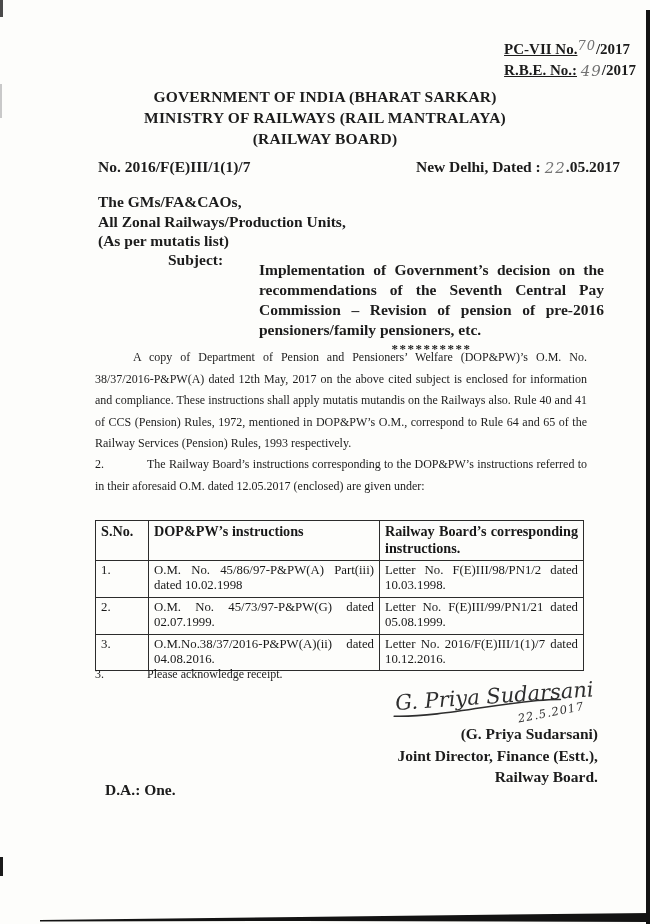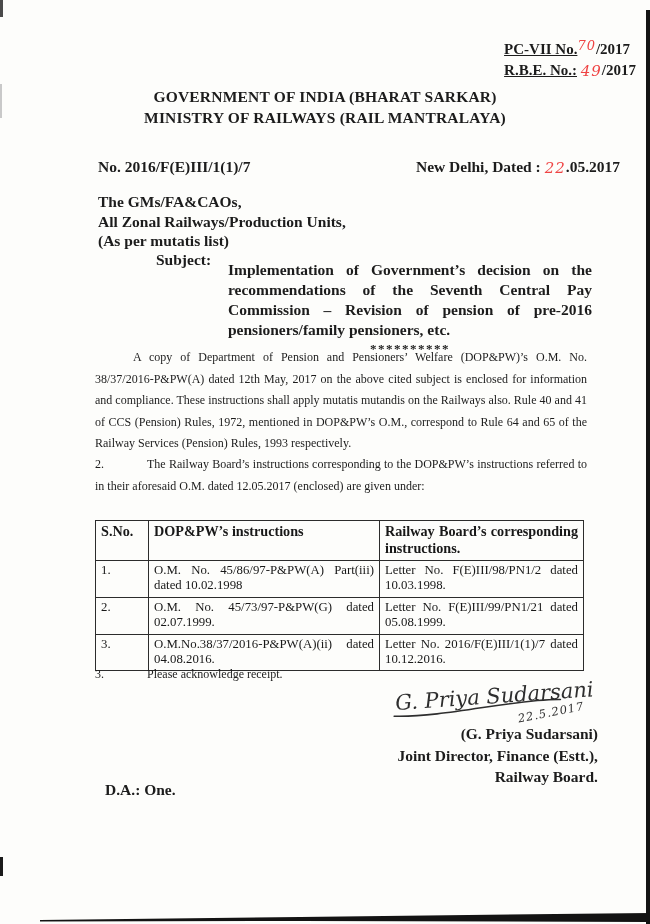--- a/index.html
+++ b/index.html
@@ -10,34 +10,34 @@
     background:#fdfdfb;
     overflow:hidden;
     font-family:"Liberation Serif", serif;
     color:#1c1c1c;
   }
   .abs { position:absolute; }
 
   
   .refs { top:39px; right:14px; text-align:left; font-weight:bold; font-size:15px; line-height:20px; }
   .refs .lbl { text-decoration:underline; }
-  .hw { font-family:"DejaVu Serif", serif; font-style:italic; font-weight:normal; color:#ef4444; }
+  .hw { font-family:"DejaVu Serif", serif; font-style:italic; font-weight:normal; color:#737373; }
   .hw-sup { font-size:13px; position:relative; top:-4px; letter-spacing:1px; }
   .hw-num { font-size:15px; position:relative; top:1px; letter-spacing:1px; }
 
   
   .gov-header { top:86px; left:0; right:0; text-align:center; font-weight:bold; font-size:15.5px; line-height:21px; letter-spacing:0.2px; }
 
   
   .file-no { top:158px; left:98px; font-weight:bold; font-size:15.5px; }
   .date-line { top:158px; right:30px; font-weight:bold; font-size:15.5px; }
 
   .addressee { top:192px; left:98px; font-weight:bold; font-size:15.5px; line-height:19.5px; }
 
-  .subject-row { top:251px; left:156px; width:436px; display:flex; font-weight:bold; font-size:15.5px; }
+  .subject-row { top:251px; left:168px; width:436px; display:flex; font-weight:bold; font-size:15.5px;gap:19px; }
   .subject-label { width:72px; flex:0 0 72px; }
   .subject-body { width:364px; }
   .subject-text { text-align:justify; line-height:20px;margin-top:9px; }
   .asterisks { text-align:center; font-size:13px; letter-spacing:1.5px; margin-top:1px; }
 
   .para { text-align:justify; font-size:12px; line-height:21.5px; }
   .para1 { top:347px; left:95px; width:492px; text-indent:38px; }
   .para2 { top:454px; left:95px; width:492px; }
   .para3 { top:664px; left:95px; width:492px; }
   .pnum { display:inline-block; width:52px; }
@@ -77,20 +77,21 @@
       <span class="lbl">PC-VII No.</span><span class="hw hw-sup">70</span><span>/2017</span>
     </div>
     <div>
       <span class="lbl">R.B.E. No.:</span> <span class="hw hw-num">49</span><span>/2017</span>
     </div>
   </div>
 
   <div class="abs gov-header">
     <div>GOVERNMENT OF INDIA (BHARAT SARKAR)</div>
     <div>MINISTRY OF RAILWAYS (RAIL MANTRALAYA)</div>
+    <div>(RAILWAY BOARD)</div>
   </div>
 
   <div class="abs file-no">No. 2016/F(E)III/1(1)/7</div>
   <div class="abs date-line">
     <span>New Delhi, Dated :</span> <span class="hw hw-num">22</span><span>.05.2017</span>
   </div>
 
   <div class="abs addressee">
     <div>The GMs/FA&amp;CAOs,</div>
     <div>All Zonal Railways/Production Units,</div>

